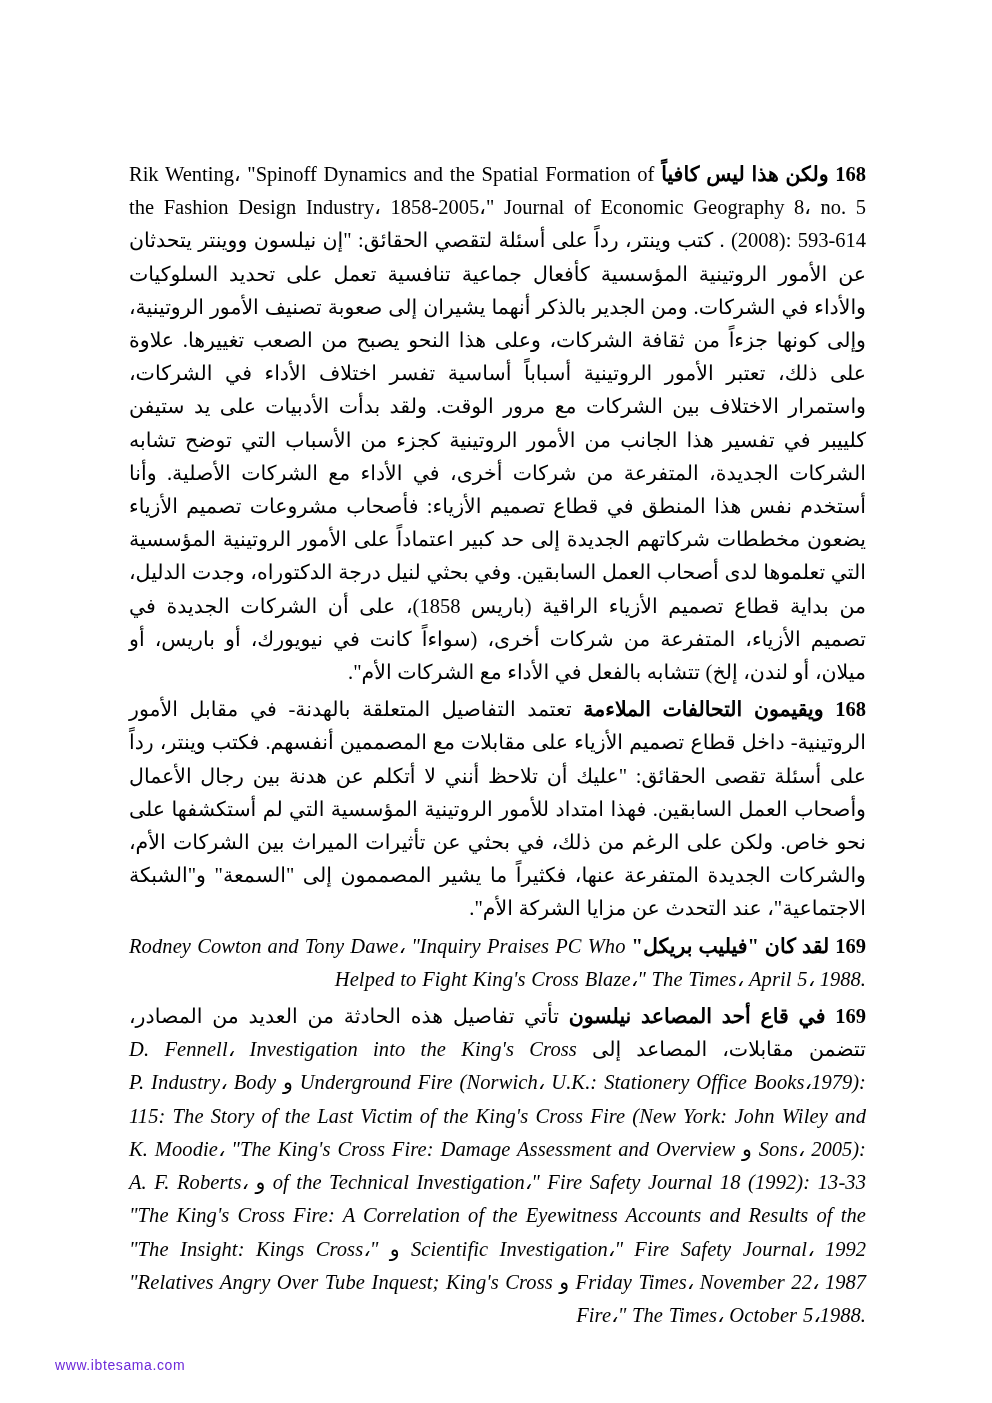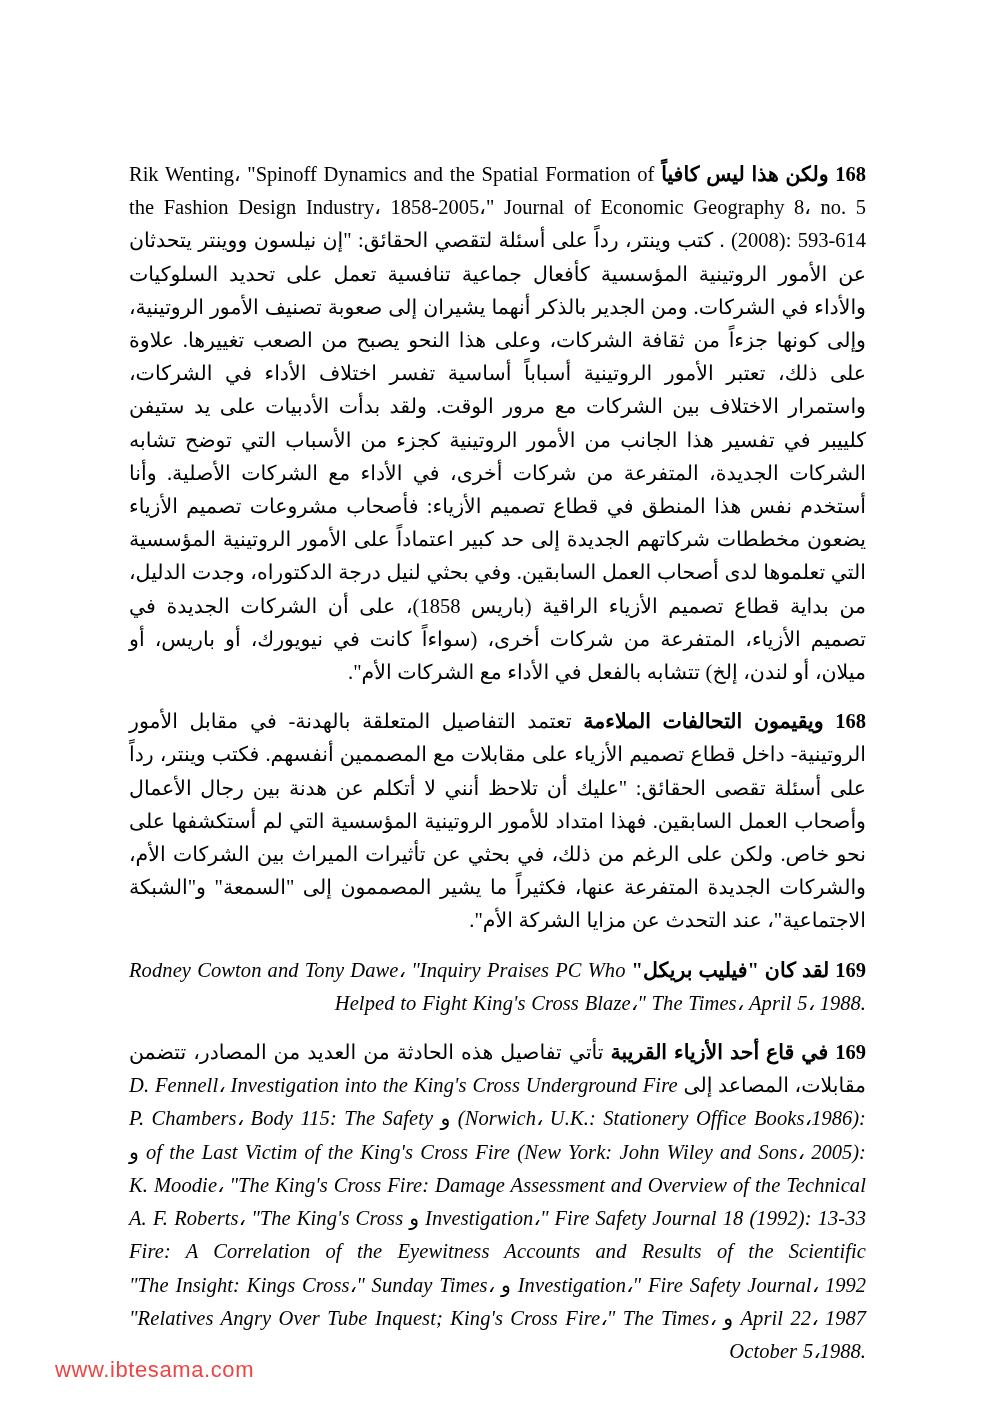--- a/index.html
+++ b/index.html
@@ -30,21 +30,21 @@
     direction: rtl;
     text-align: justify;
     text-align-last: right;
     font-size: 20.5px;
     line-height: 33.2px;
     color: #000000;
     margin: 0 0 0 0;
     word-spacing: 0.5px;
   }
   .note + .note {
-    margin-top: 16px;
+    margin-top: 4px;
   }
   .note-num {
     font-weight: bold;
   }
   .ar-bold {
     font-weight: bold;
   }
   .en {
     direction: ltr;
     unicode-bidi: embed;
@@ -63,22 +63,22 @@
   .note-169b {
     direction: rtl;
     text-align: justify;
     text-align-last: right;
   }
   .watermark {
     position: absolute;
     left: 55px;
     top: 1357px;
     font-family: "Liberation Sans", "DejaVu Sans", sans-serif;
-    font-size: 22px;
-    color: #ef4444;
+    font-size: 14px;
+    color: #6d28d9;
     letter-spacing: 0.6px;
     user-select: none;
     white-space: nowrap;
   }
 </style>
 </head>
 <body>
 
 <div class="page">
 
@@ -117,38 +117,38 @@
 
     <p class="note latin-heavy">
       <span class="note-num">169</span>
       <span class="ar-bold">لقد كان "فيليب بريكل"</span>
       <span class="en">Rodney Cowton and Tony Dawe، "Inquiry Praises PC Who</span>
       <span class="en">Helped to Fight King's Cross Blaze،" The Times، April 5، 1988.</span>
     </p>
 
     <p class="note note-169b latin-heavy">
       <span class="note-num">169</span>
-      <span class="ar-bold">في قاع أحد الأزياء القريبة</span>
+      <span class="ar-bold">في قاع أحد المصاعد نيلسون</span>
       <span>تأتي تفاصيل هذه الحادثة من العديد من المصادر، تتضمن</span>
       <span>مقابلات، المصاعد إلى</span>
       <span class="en">D. Fennell، Investigation into the King's Cross Underground Fire</span>
-      <span class="en">(Norwich، U.K.: Stationery Office Books،1986):</span>
+      <span class="en">(Norwich، U.K.: Stationery Office Books،1979):</span>
       <span>و</span>
-      <span class="en">P. Chambers، Body 115: The Safety</span>
+      <span class="en">P. Industry، Body 115: The Story</span>
       <span class="en">of the Last Victim of the King's Cross Fire (New York: John Wiley and Sons، 2005):</span>
       <span>و</span>
       <span class="en">K. Moodie، "The King's Cross Fire: Damage Assessment and Overview of the</span>
       <span class="en">Technical Investigation،" Fire Safety Journal 18 (1992): 13-33</span>
       <span>و</span>
       <span class="en">A. F. Roberts، "The</span>
       <span class="en">King's Cross Fire: A Correlation of the Eyewitness Accounts and Results of the</span>
       <span class="en">Scientific Investigation،" Fire Safety Journal، 1992</span>
       <span>و</span>
       <span class="en">"The Insight: Kings Cross،"</span>
-      <span class="en">Sunday Times، April 22، 1987</span>
+      <span class="en">Friday Times، November 22، 1987</span>
       <span>و</span>
       <span class="en">"Relatives Angry Over Tube Inquest; King's</span>
       <span class="en">Cross Fire،" The Times، October 5،1988.</span>
     </p>
 
   </div>
 
   <div class="watermark">www.ibtesama.com</div>
 
 </div>

